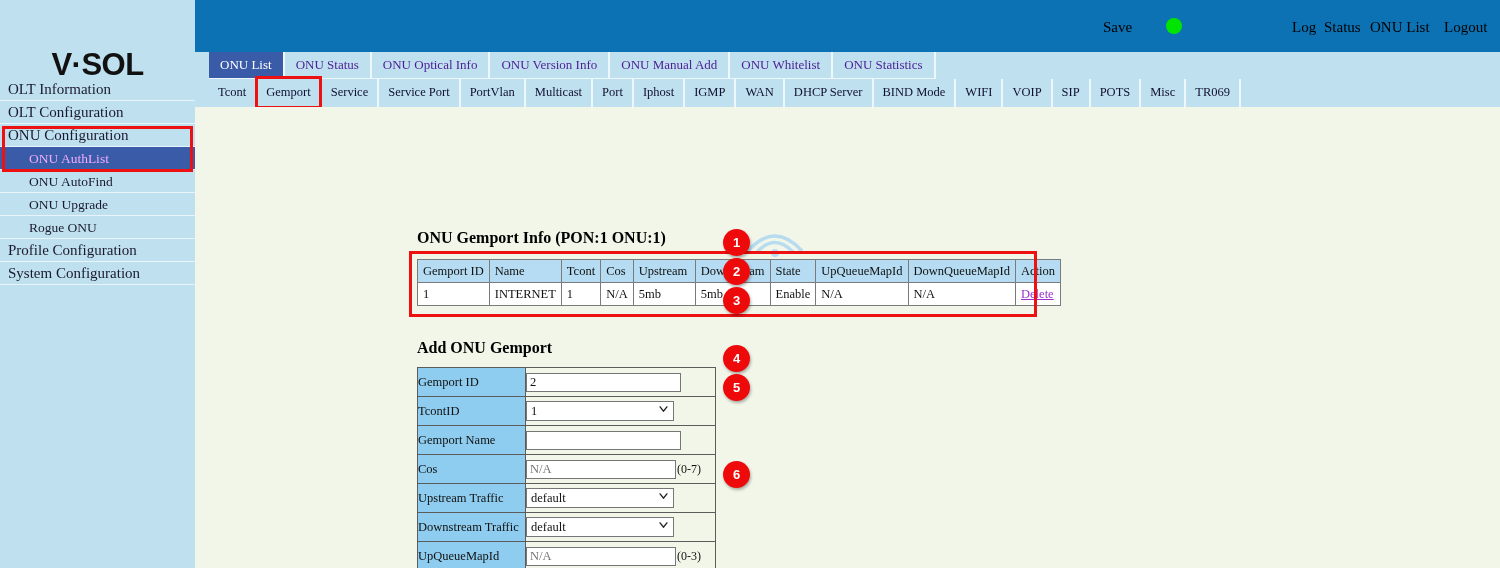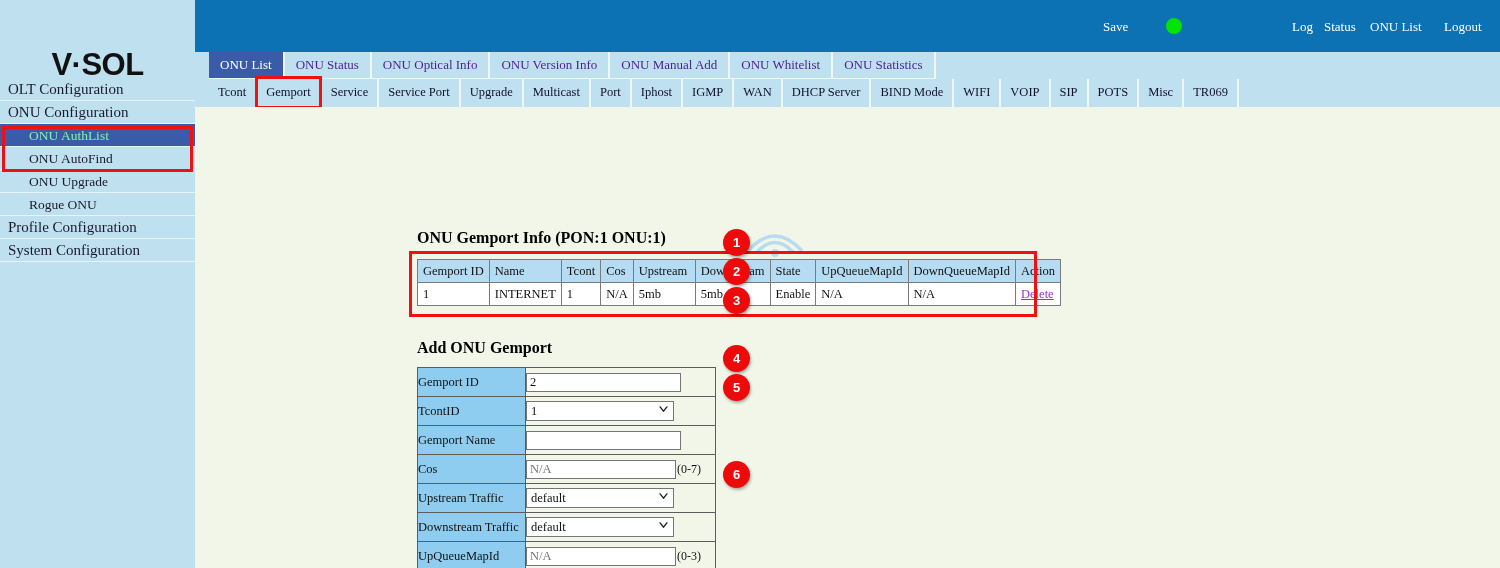--- a/index.html
+++ b/index.html
@@ -51,21 +51,21 @@
     line-height: 23px;
     padding-left: 29px;
     font-size: 13.5px;
     color: #1a1a2e;
     background: #bfe0ef;
     border-bottom: 1px solid #e9f4fa;
     white-space: nowrap;
   }
   .nav-sub.selected {
     background: #3a5ba8;
-    color: #86efac;
+    color: #f0abfc;
   }
   #sidebar-highlight {
     position: absolute;
     left: 2px; top: 126px;
     width: 191px; height: 46px;
     border: 3px solid #ee1111;
     pointer-events: none;
   }
 
   
@@ -73,22 +73,22 @@
 
   #topbar {
     height: 52px;
     background: #0d72b4;
     position: relative;
     flex: 0 0 52px;
     color: #ffffff;
   }
   .top-link {
     position: absolute;
-    font-size: 13px;
-    color: #ffffff;
+    font-size: 15px;
+    color: #000000;
     font-family: "Liberation Serif", serif;
     top: 19px;
     white-space: nowrap;
   }
   #status-dot {
     position: absolute;
     left: 971px; top: 18px;
     width: 16px; height: 16px;
     border-radius: 50%;
     background: #00e400;
@@ -307,20 +307,21 @@
         <path d="M22 1 C30 6 33 12 33 18 C33 25 29 32 22 35 C28 29 29 24 29 18 C29 11 27 6 22 1 Z" fill="#ef4d56"></path>
         <path d="M20 2 Q16 18 20 34" stroke="#ffffff" stroke-width="1.1" fill="none" opacity="0.85"></path>
         <path d="M23 2 Q19 18 23 34" stroke="#ffffff" stroke-width="1.1" fill="none" opacity="0.85"></path>
         <path d="M26 3 Q22 18 26 33" stroke="#ffffff" stroke-width="1.1" fill="none" opacity="0.8"></path>
         <ellipse cx="16" cy="9" rx="5" ry="3.4" fill="#f39aa0" opacity="0.65" transform="rotate(-28 16 9)"></ellipse>
       </svg>
       <div class="logo-word">V·SOL</div>
     </div>
 
     <div id="nav-list">
+        <div class="nav-top">OLT Information</div>
         <div class="nav-top">OLT Configuration</div>
         <div class="nav-top">ONU Configuration</div>
         <div class="nav-sub selected">ONU AuthList</div>
         <div class="nav-sub">ONU AutoFind</div>
         <div class="nav-sub">ONU Upgrade</div>
         <div class="nav-sub">Rogue ONU</div>
         <div class="nav-top">Profile Configuration</div>
         <div class="nav-top">System Configuration</div>
       </div>
 
@@ -345,21 +346,21 @@
         <div class="tab">ONU Version Info</div>
         <div class="tab">ONU Manual Add</div>
         <div class="tab">ONU Whitelist</div>
         <div class="tab">ONU Statistics</div>
       </div>
     <div id="tabrow2">
         <div class="tab2">Tcont</div>
         <div class="tab2 boxed">Gemport</div>
         <div class="tab2">Service</div>
         <div class="tab2">Service Port</div>
-        <div class="tab2">Upgrade</div>
+        <div class="tab2">PortVlan</div>
         <div class="tab2">Multicast</div>
         <div class="tab2">Port</div>
         <div class="tab2">Iphost</div>
         <div class="tab2">IGMP</div>
         <div class="tab2">WAN</div>
         <div class="tab2">DHCP Server</div>
         <div class="tab2">BIND Mode</div>
         <div class="tab2">WIFI</div>
         <div class="tab2">VOIP</div>
         <div class="tab2">SIP</div>

